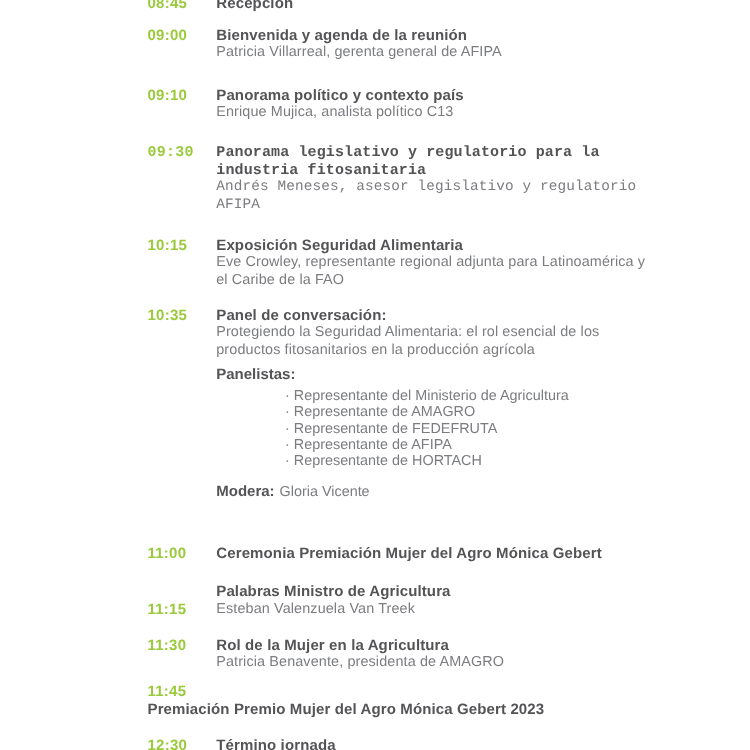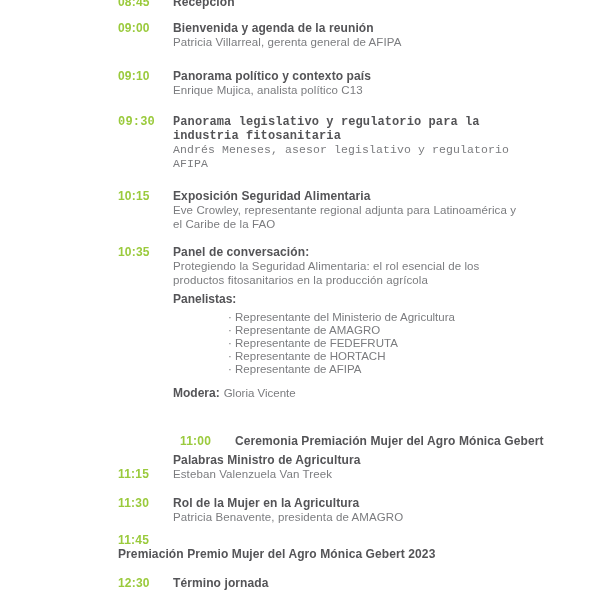--- a/index.html
+++ b/index.html
@@ -81,21 +81,21 @@
     color: #7b7c7f;
     margin-left: 4px;
   }
   
   .r0 { margin-top: -5px; margin-bottom: 12px; }
   .r1 { margin-bottom: 20px; }
   .r2 { margin-bottom: 18px; }
   .r3 { margin-bottom: 18px; font-family: Liberation Mono, monospace; }
   .r4 { margin-bottom: 14px; }
   .r5 { margin-bottom: 34px; }
-  .r6 { margin-bottom: 5px; justify-content: flex-end; }
+  .r6 { margin-bottom: 17px; }
   .r7 { margin-bottom: 15px; align-items: flex-end; }
   .r8 { margin-bottom: 9px; }
   .r9 { margin-bottom: 15px; flex-direction: column; }
   .r10 { margin-bottom: 0; }
 </style>
 </head>
 <body>
 
 <div class="agenda">
 
@@ -141,22 +141,22 @@
   <div class="row r5">
     <div class="time">10:35</div>
     <div class="content">
       <div class="title">Panel de conversación:</div>
       <div class="desc">Protegiendo la Seguridad Alimentaria: el rol esencial de los productos fitosanitarios en la producción agrícola</div>
       <div class="panel-heading">Panelistas:</div>
       <div class="panelists">
         <div class="panelist">Representante del Ministerio de Agricultura</div>
         <div class="panelist">Representante de AMAGRO</div>
         <div class="panelist">Representante de FEDEFRUTA</div>
+        <div class="panelist">Representante de AFIPA</div>
         <div class="panelist">Representante de HORTACH</div>
-        <div class="panelist">Representante de AFIPA</div>
       </div>
       <div class="moderator-line">
         <span class="moderator-label">Modera:</span><span class="moderator-name">Gloria Vicente</span>
       </div>
     </div>
   </div>
 
   <div class="row r6">
     <div class="time">11:00</div>
     <div class="content">

